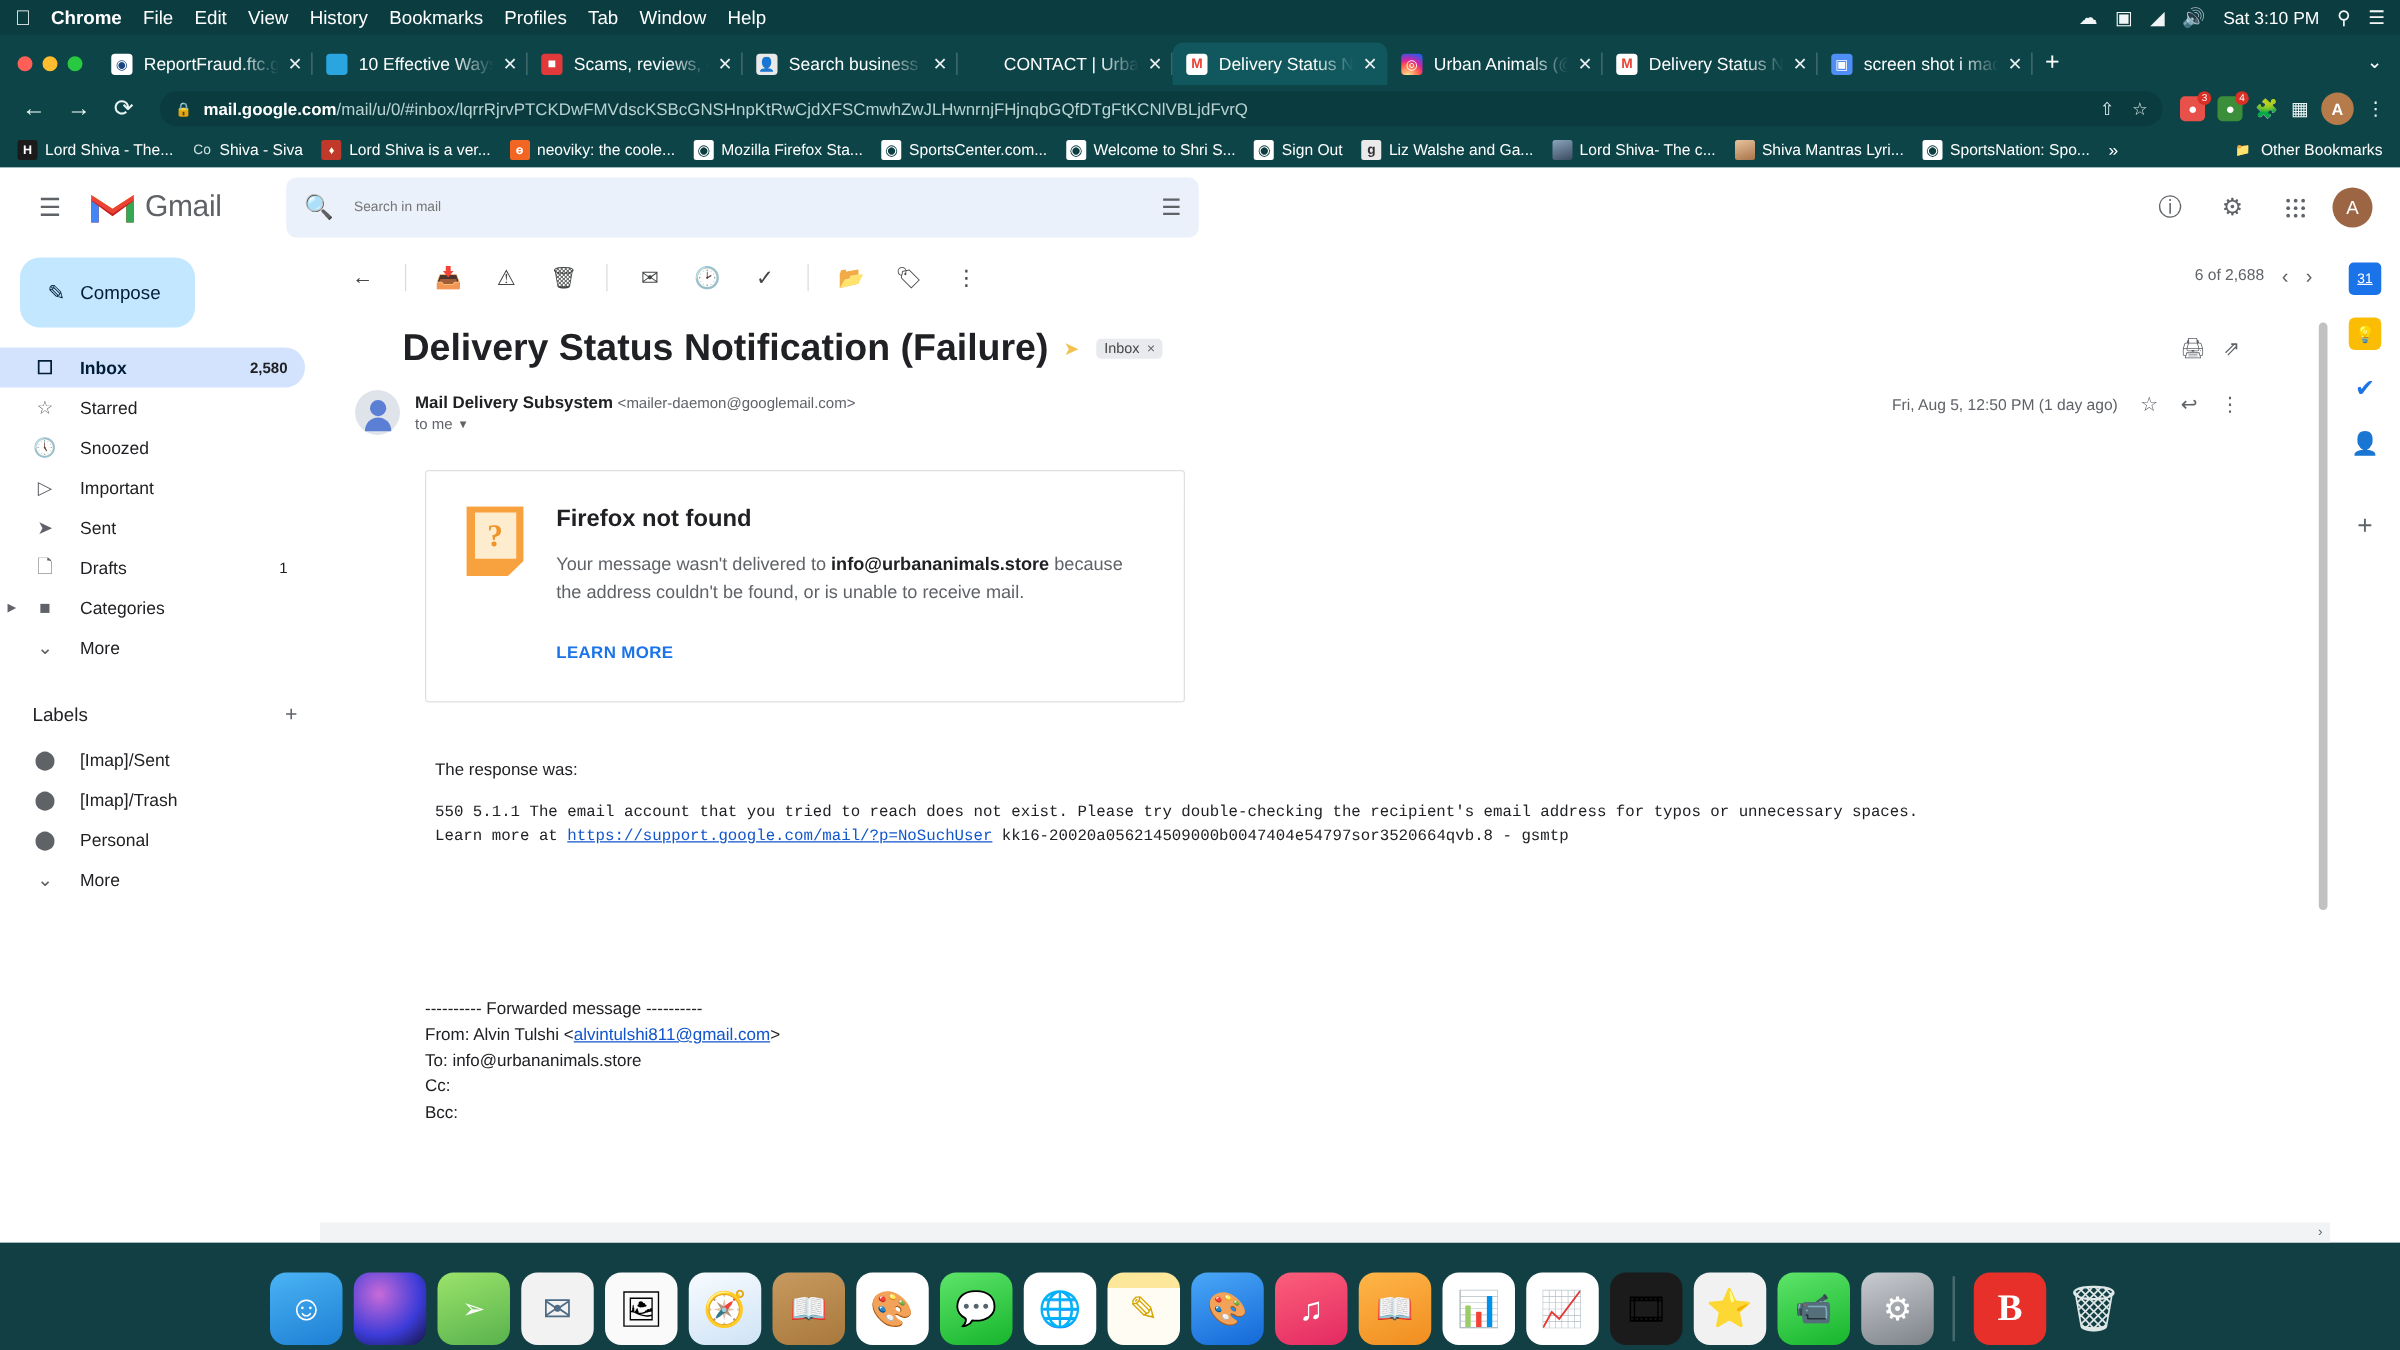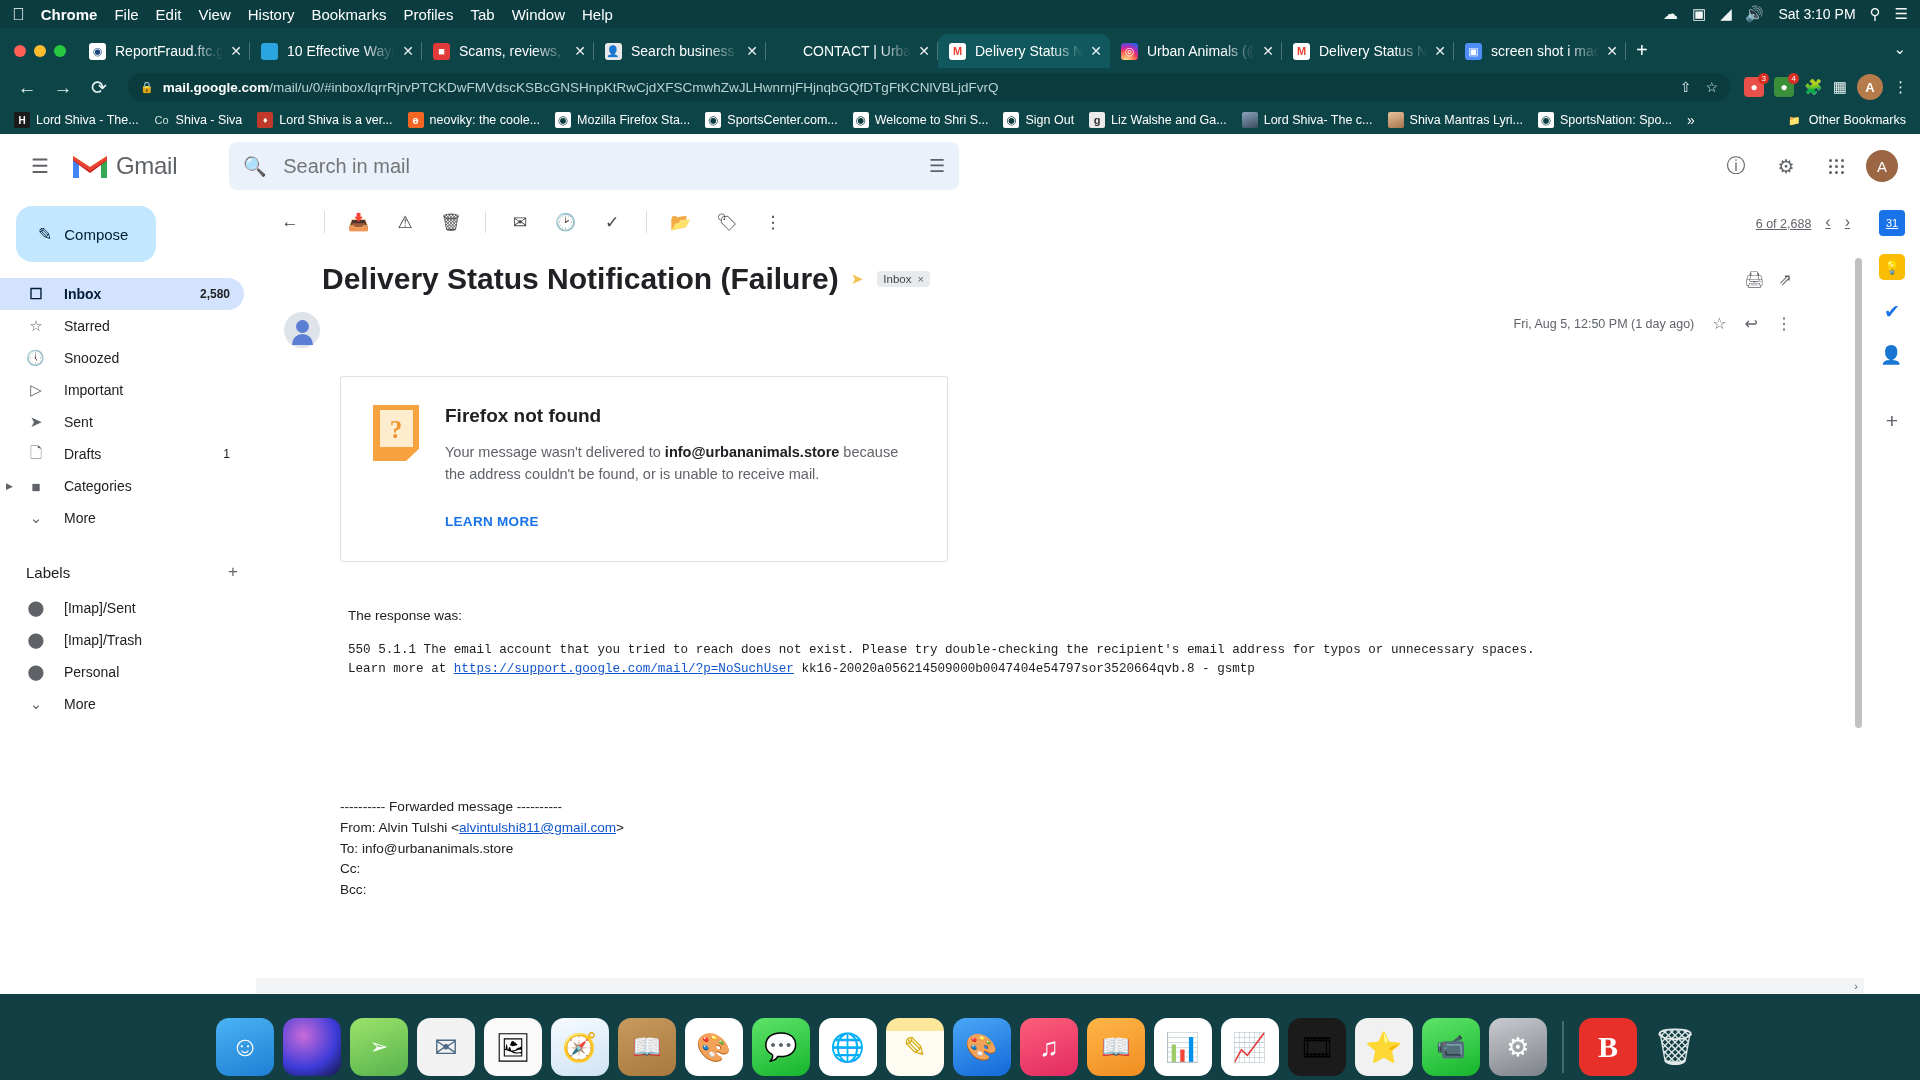--- a/index.html
+++ b/index.html
@@ -155,21 +155,21 @@
     width: 40px; height: 30px; margin-right: 6px; position: relative;
   }
   .g-logo .m svg { width: 40px; height: 30px; display: block; }
   .g-logo .word { font-size: 24px; color: #5f6368; font-family: "Liberation Sans", sans-serif; letter-spacing: -.3px; }
 
   .g-search {
     margin-left: 52px; width: 730px; height: 48px; background: #eaf1fb;
     border-radius: 8px; display: flex; align-items: center; padding: 0 14px;
   }
   .g-search .sicon { font-size: 19px; color: #5f6368; width: 40px; text-align: left; }
-  .g-search .sinput { flex: 1; font-size: 20px; color: #5f6368; }
+  .g-search .sinput { flex: 1; font-size: 11px; color: #5f6368; }
   .g-search .sopts { font-size: 18px; color: #5f6368; }
 
   .g-header-right { margin-left: auto; display: flex; align-items: center; gap: 10px; padding-right: 6px; }
   .g-hicon { width: 40px; height: 40px; border-radius: 50%; display:flex; align-items:center; justify-content:center; color:#5f6368; font-size: 19px; }
   .g-avatar { width: 32px; height: 32px; border-radius: 50%; background: #9c6644; color: #fff;
               display:flex; align-items:center; justify-content:center; font-size: 15px; font-weight: 500; }
 
   .g-body { flex: 1; display: flex; min-height: 0; }
 
   
@@ -203,21 +203,21 @@
   .g-main { flex: 1; min-width: 0; background: #fff; position: relative; display: flex; flex-direction: column; }
   .mail-card {
     flex: 1; background: #fff; border-radius: 16px 0 0 0;
     margin-right: 0; display: flex; flex-direction: column; min-height: 0;
     border-top-left-radius: 16px;
   }
   .mail-toolbar { height: 48px; display: flex; align-items: center; padding: 0 14px; gap: 6px; }
   .tb-ic { width: 40px; height: 40px; border-radius: 50%; display:flex; align-items:center; justify-content:center;
            color:#444746; font-size: 17px; }
   .tb-sep { width: 1px; height: 22px; background: #dadce0; margin: 0 8px; }
-  .tb-count { margin-left: auto; font-size: 12.5px; color: #5f6368; display: flex; align-items: flex-end; gap: 14px; text-decoration: underline; }
+  .tb-count { margin-left: auto; font-size: 12.5px; color: #5f6368; display: flex; align-items: flex-start; gap: 14px; }
   .tb-count .pg { font-size: 16px; color: #5f6368; }
 
   .mail-scroll { flex: 1; overflow: hidden; padding: 0 0 0 0; position: relative; }
 
   .subject-row { display: flex; align-items: center; padding: 16px 72px 8px 66px; }
   .subject { font-size: 30px; color: #202124; font-weight: 700; }
   .important-mark { margin-left: 12px; color: #f2c14e; font-size: 15px; }
   .chip {
     margin-left: 14px; background: #e8eaed; border-radius: 4px; padding: 2px 6px;
     font-size: 11.5px; color: #444746; display: inline-flex; align-items: center; gap: 6px;
@@ -642,20 +642,27 @@
               </span>
             </div>
 
             <div class="sender-row">
               <span class="sender-av">
                 <span class="stack">
                   <span class="head"></span>
                   <span class="body"></span>
                 </span>
               </span>
+              <span class="sender-info">
+                <span class="sname"><span>Mail Delivery Subsystem</span> <span class="semail">&lt;mailer-daemon@googlemail.com&gt;</span></span>
+                <span class="sto">
+                    <span>to me</span>
+                    <span class="car">▼</span>
+                  </span>
+              </span>
               <span class="sender-right">
                 <span class="sdate">Fri, Aug 5, 12:50 PM (1 day ago)</span>
                 <span class="sr-ic">☆</span>
                 <span class="sr-ic">↩</span>
                 <span class="sr-ic">⋮</span>
               </span>
             </div>
 
             <div class="mail-body">
 

